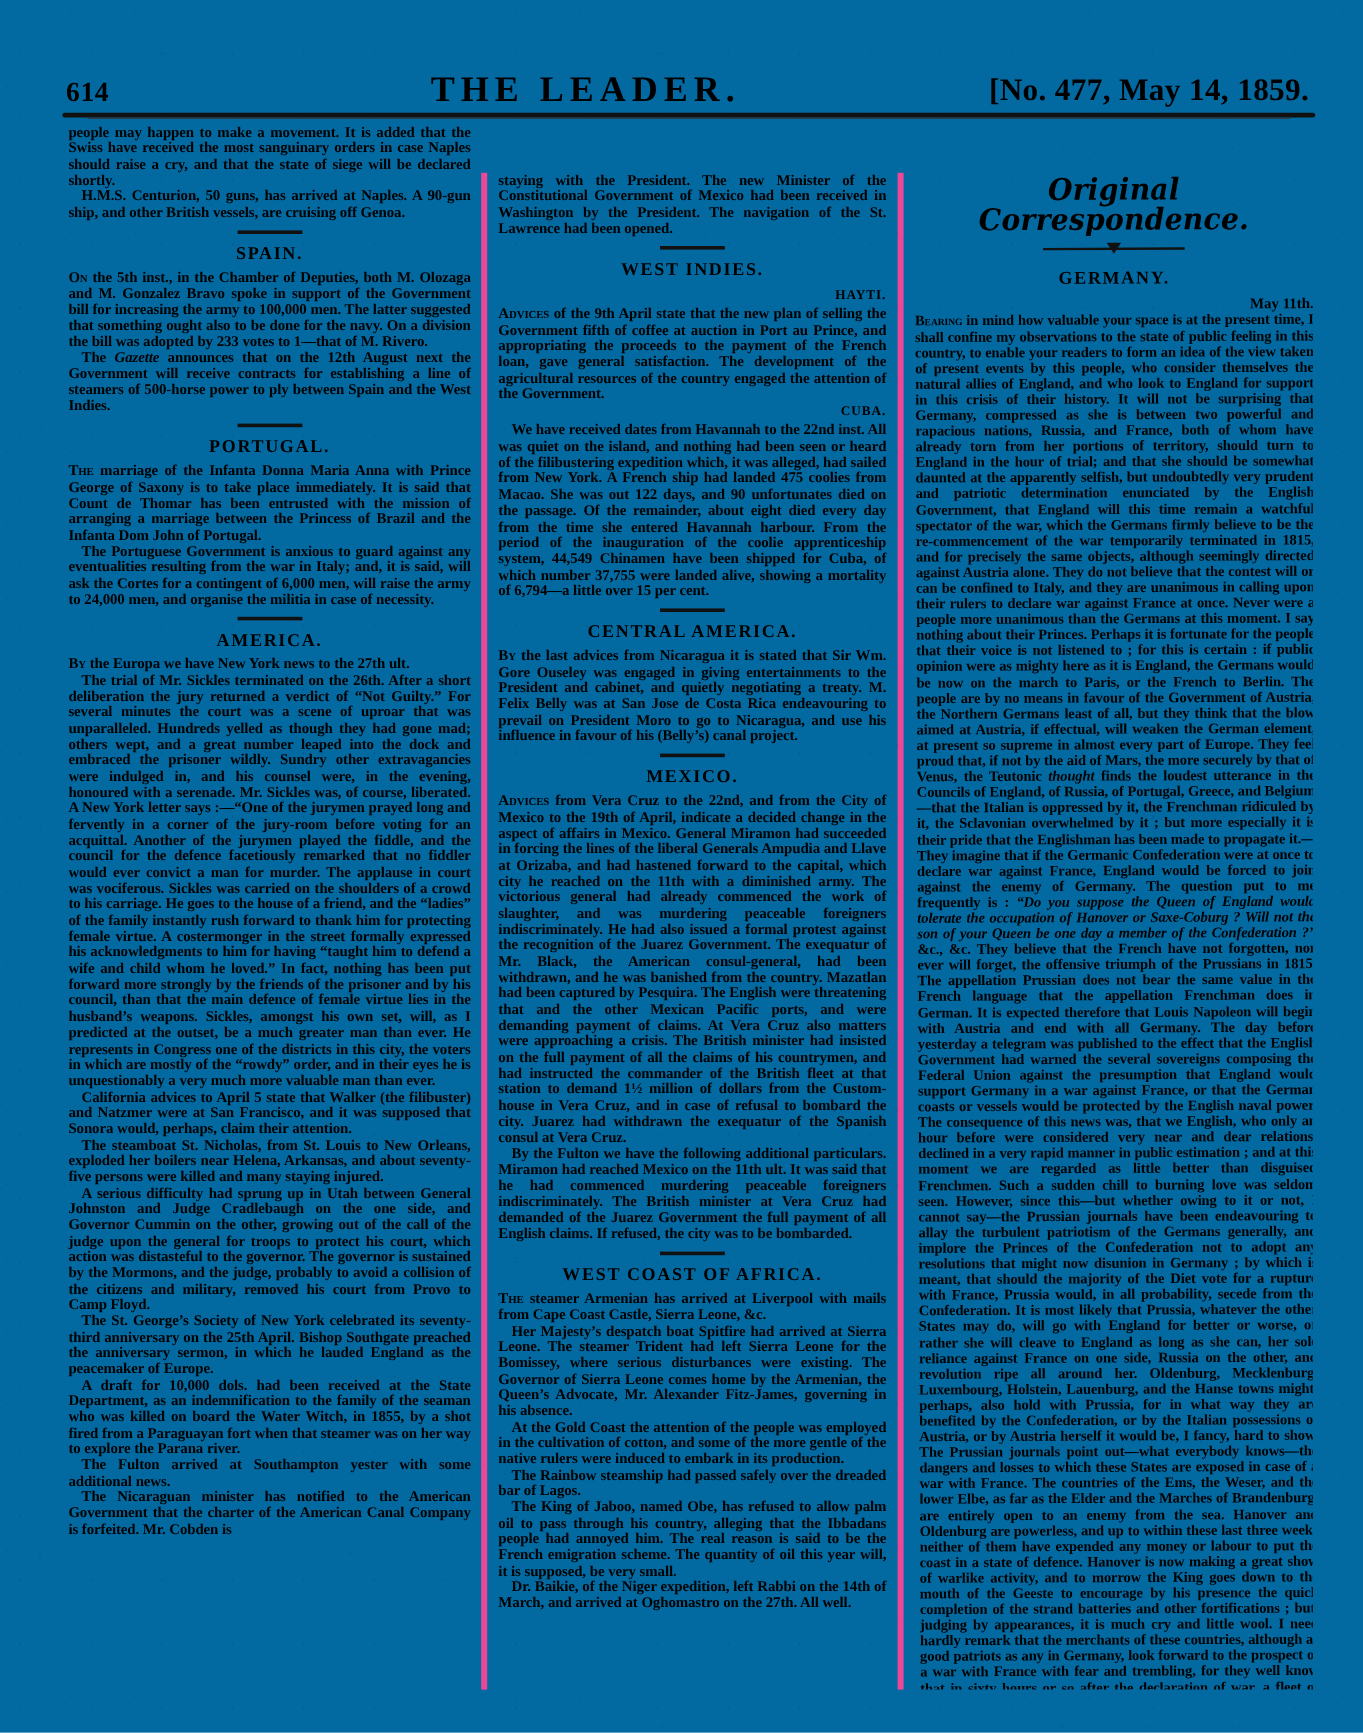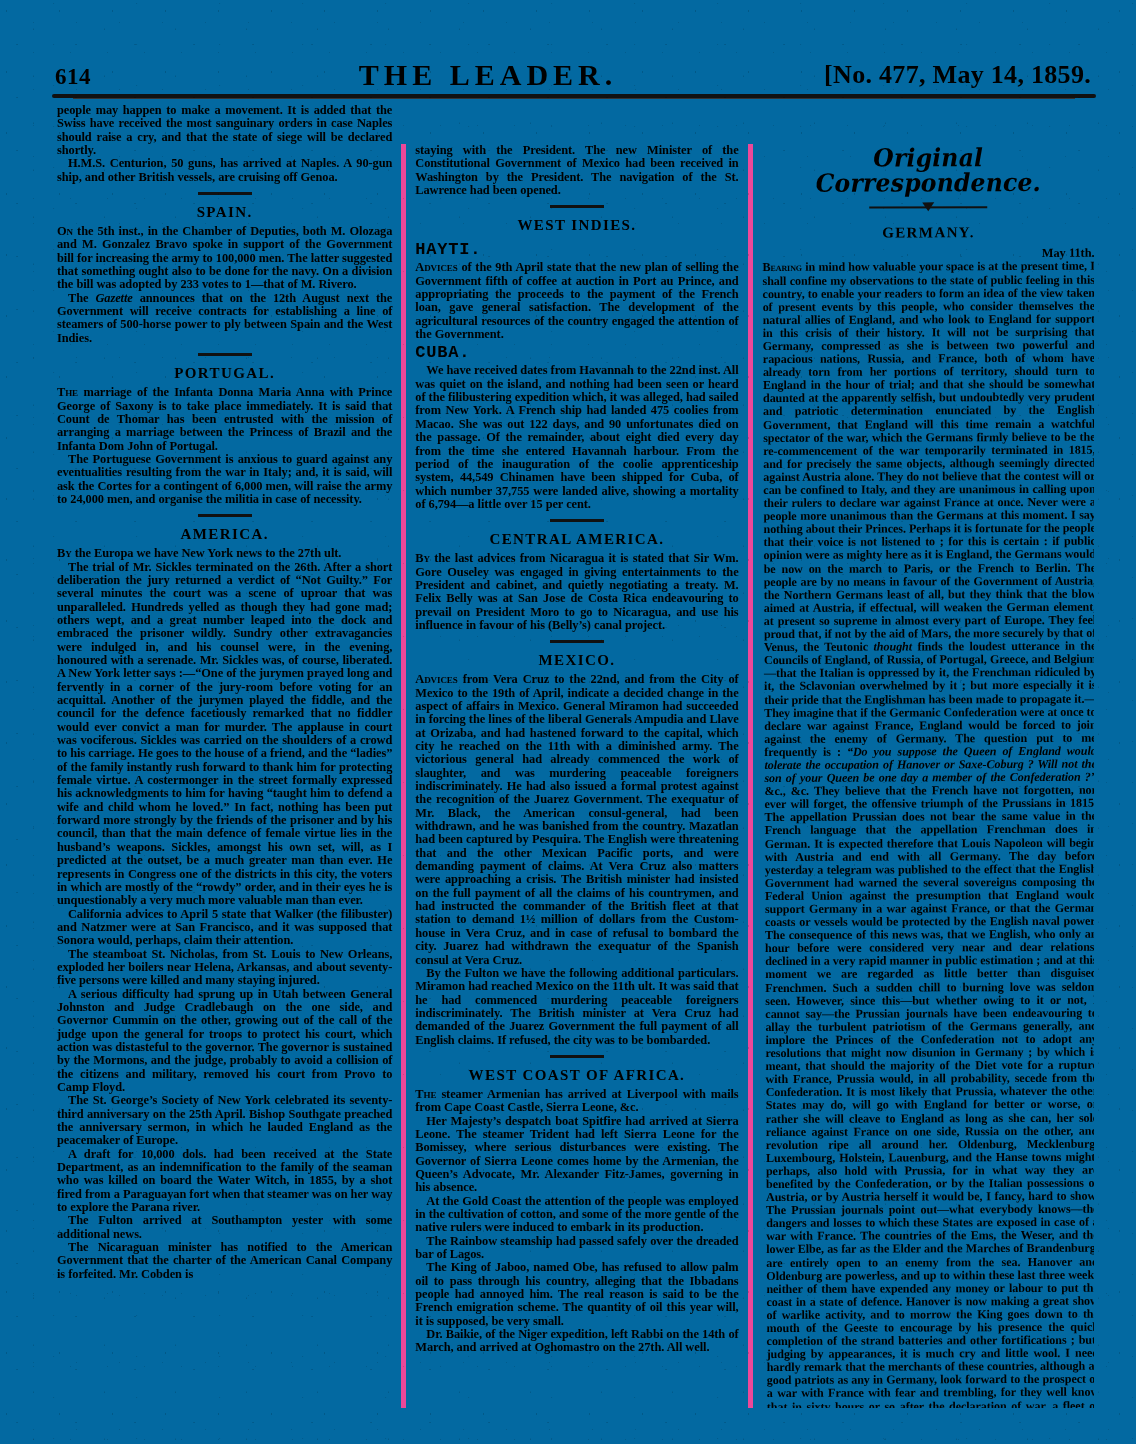--- a/index.html
+++ b/index.html
@@ -126,28 +126,27 @@
     margin: 0;
     font-size: 15px;
     font-weight: 700;
     text-align: center;
     letter-spacing: 1.4px;
     line-height: 1;
     padding: 8px 0 5px 0;
   }
   h3.subsect {
     margin: 0;
-    font-size: 17px;
-    font-weight: 700;
-    text-align: left;
+    font-size: 11px;
+    font-weight: 700;
+    text-align: right;
     letter-spacing: 0.8px;
     line-height: 1;
     padding: 3px 0 3px 0;
     font-variant: small-caps;
-    font-family: Liberation Mono, monospace;
   }
 
   
   .divider {
     width: 54px;
     height: 3px;
     background: #111;
     margin: 8px auto 2px auto;
   }
 

